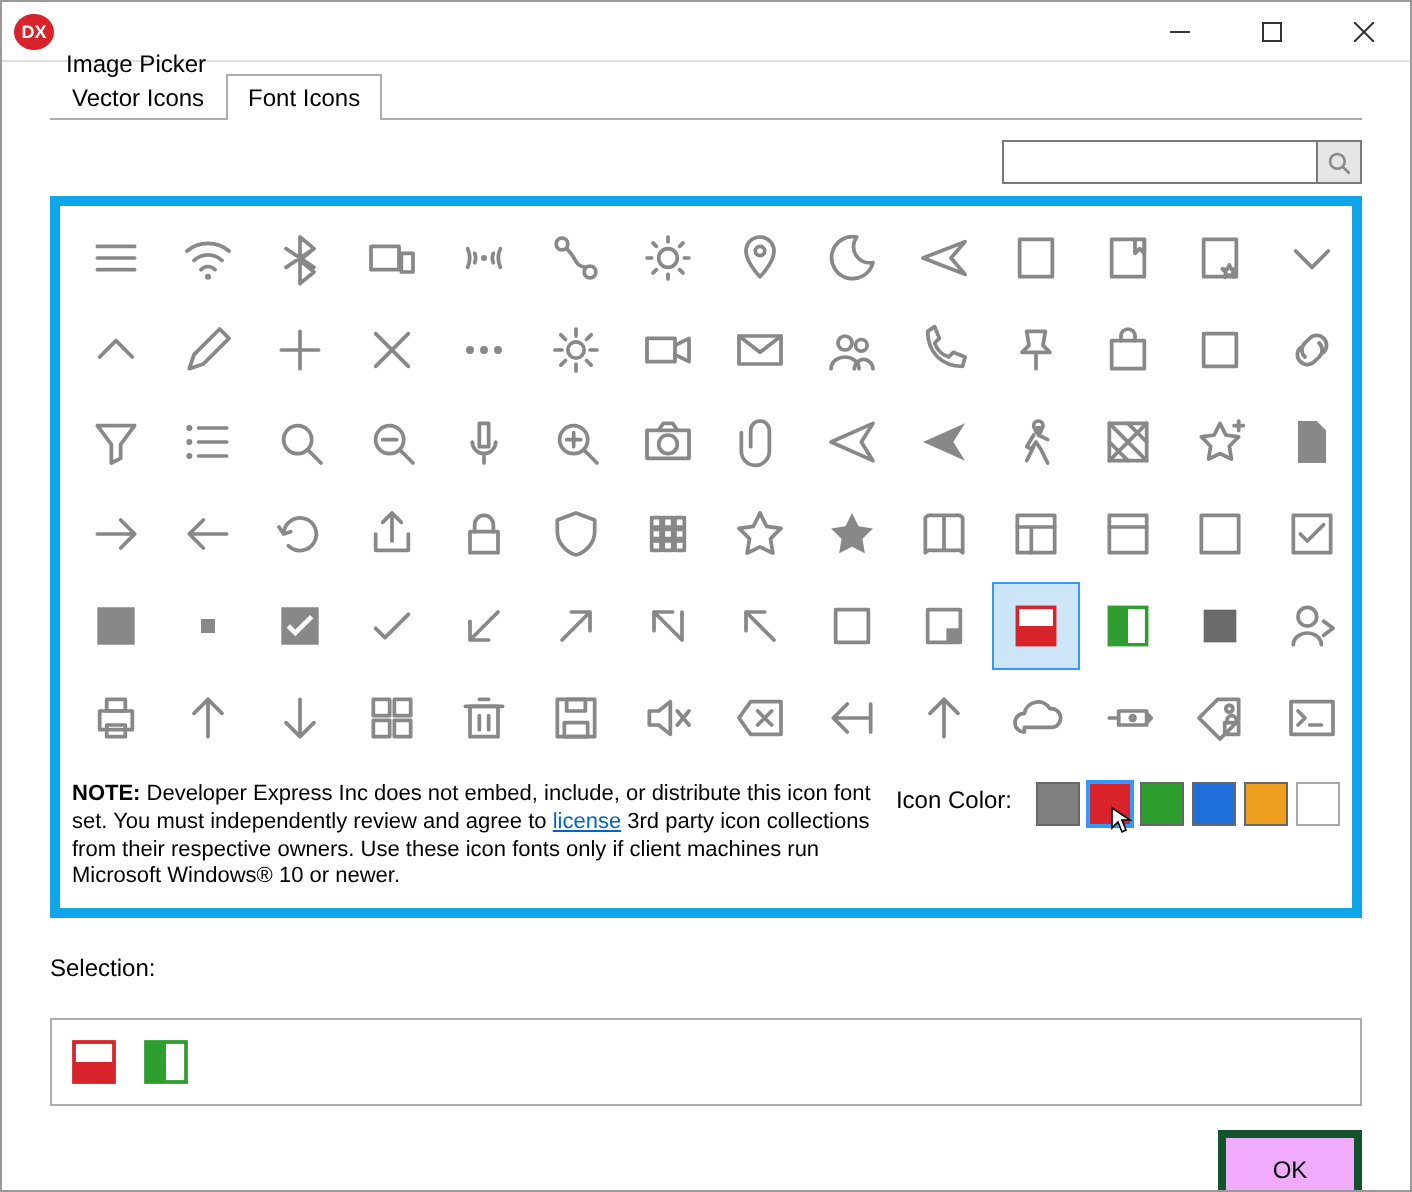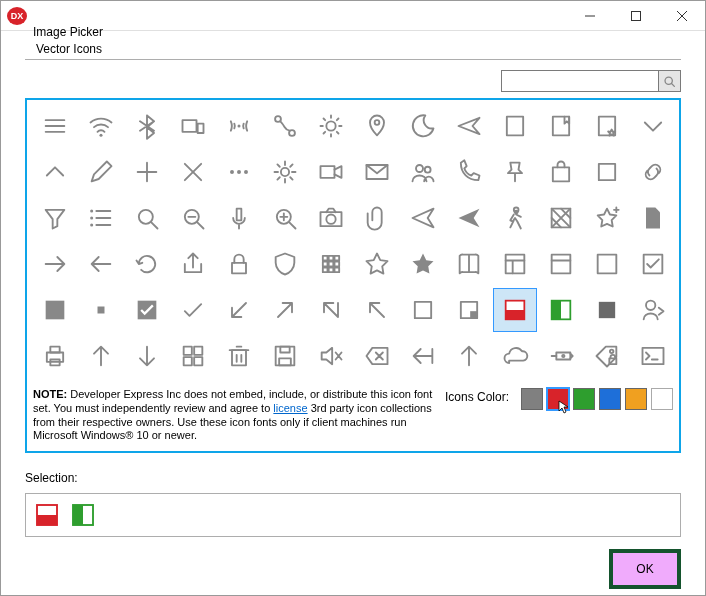--- a/index.html
+++ b/index.html
@@ -10,34 +10,34 @@
   .winctrl { width: 46px; height: 30px; display: flex; align-items: center; justify-content: center; }
   .winctrl svg { width: 10px; height: 10px; stroke: #333; stroke-width: 1; fill: none; }
   .content { padding: 6px 24px 8px; }
   .tabs { display: flex; align-items: flex-end; border-bottom: 1px solid #adadad; }
   .tab { padding: 4px 10px; border: 1px solid transparent; border-bottom: none; margin-bottom: -1px; cursor: default; }
   .tab.active { border-color: #adadad; background: #fff; }
   .searchrow { display: flex; justify-content: flex-end; margin: 10px 0 6px; }
   .searchbox { display: flex; }
   .searchbox input { width: 158px; height: 22px; border: 1px solid #7a7a7a; padding: 0 4px; font-size: 12px; }
   .searchbtn { width: 22px; height: 22px; border: 1px solid #7a7a7a; border-left: none; background: #e5e5e5; display:flex; align-items:center; justify-content:center; }
-  .icongrid-wrap { border: 2px solid #0ea5e9; padding: 4px 6px 8px; }
+  .icongrid-wrap { border: 5px solid #0ea5e9; padding: 4px 6px 8px; }
   .icongrid { display: grid; grid-template-columns: repeat(14, 44px); grid-auto-rows: 44px; gap: 2px 2px; justify-content: start; }
   .iconcell { display: flex; align-items: center; justify-content: center; position: relative; }
   .iconcell svg { width: 28px; height: 28px; }
   .iconcell.selected { background: #cde6f7; border: 1px solid #3399ff; }
   .notecolor-row { display: flex; margin-top: 10px; align-items: flex-start; gap: 12px; }
   .note { flex: 1; font-size: 11px; line-height: 1.25; }
   .note b { font-weight: bold; }
   .note a { color: #0066cc; text-decoration: underline; }
   .colorlabel { font-size: 12px; padding-top: 2px; }
   .colorswatches { display: flex; gap: 4px; }
   .swatch { width: 22px; height: 22px; border: 1px solid #666; }
   .swatch.selected { outline: 2px solid #3399ff; outline-offset: -1px; }
-  .section-label { margin: 18px 0 8px; font-size: 12px; }
+  .section-label { margin: 18px 0 18px; font-size: 12px; }
   .selection-box { border: 1px solid #adadad; padding: 6px; display: flex; gap: 6px; min-height: 44px; }
   .sel-thumb { width: 30px; height: 30px; }
   .btnrow { display: flex; justify-content: flex-end; gap: 8px; margin-top: 12px; }
   .btn { min-width: 72px; height: 40px; border: 4px solid #14532d; background: #f0abfc; font-size: 12px; }
   
   .ic { stroke: #888; stroke-width: 1.6; fill: none; stroke-linecap: round; stroke-linejoin: round; }
   .icf { fill: #888; stroke: none; }
   .cursor { position:absolute; left:50%; top:55%; pointer-events:none; }
 </style>
 </head>
@@ -61,20 +61,21 @@
         <line x1="0" y1="0" x2="10" y2="10"></line>
         <line x1="10" y1="0" x2="0" y2="10"></line>
       </svg>
     </div>
 </div>
 
 <div class="content">
 
   <div class="tabs">
     <div class="tab">Vector Icons</div>
+    <div class="tab active">Font Icons</div>
   </div>
 
   <div class="searchrow">
     <div class="searchbox">
       <input type="text" value="" style="">
       <div class="searchbtn">
         <svg viewBox="0 0 16 16" width="13" height="13">
             <circle class="ic" cx="7" cy="7" r="4.5"></circle>
             <line class="ic" x1="10.5" y1="10.5" x2="14" y2="14"></line>
           </svg>
@@ -563,21 +564,21 @@
             <rect class="ic" x="3" y="5" width="18" height="14"></rect>
             <path class="ic" d="M6 9l3 3-3 3M11 15h5"></path>
           </svg>
         </div>
       </div>
 
     <div class="notecolor-row">
       <div class="note">
         <b>NOTE:</b><span> Developer Express Inc does not embed, include, or distribute this icon font set. You must independently review and agree to </span><a href="#">license</a><span> 3rd party icon collections from their respective owners. Use these icon fonts only if client machines run Microsoft Windows® 10 or newer.</span>
       </div>
-      <div class="colorlabel">Icons Color:</div>
+      <div class="colorlabel">Icon Color:</div>
       <div class="colorswatches" id="colorswatches">
           <div class="swatch" style="background: rgb(128, 128, 128);"></div>
           <div class="swatch selected" style="background: rgb(216, 35, 42); position: relative;">
             <svg class="cursor" width="16" height="16" viewBox="0 0 16 16" style="position:absolute">
               <path d="M1 1l0 10 3-3 2 5 2-1-2-5 4 0z" fill="#fff" stroke="#000" stroke-width="0.8"></path>
             </svg>
           </div>
           <div class="swatch" style="background: rgb(46, 158, 46);"></div>
           <div class="swatch" style="background: rgb(30, 111, 217);"></div>
           <div class="swatch" style="background: rgb(240, 160, 32);"></div>

